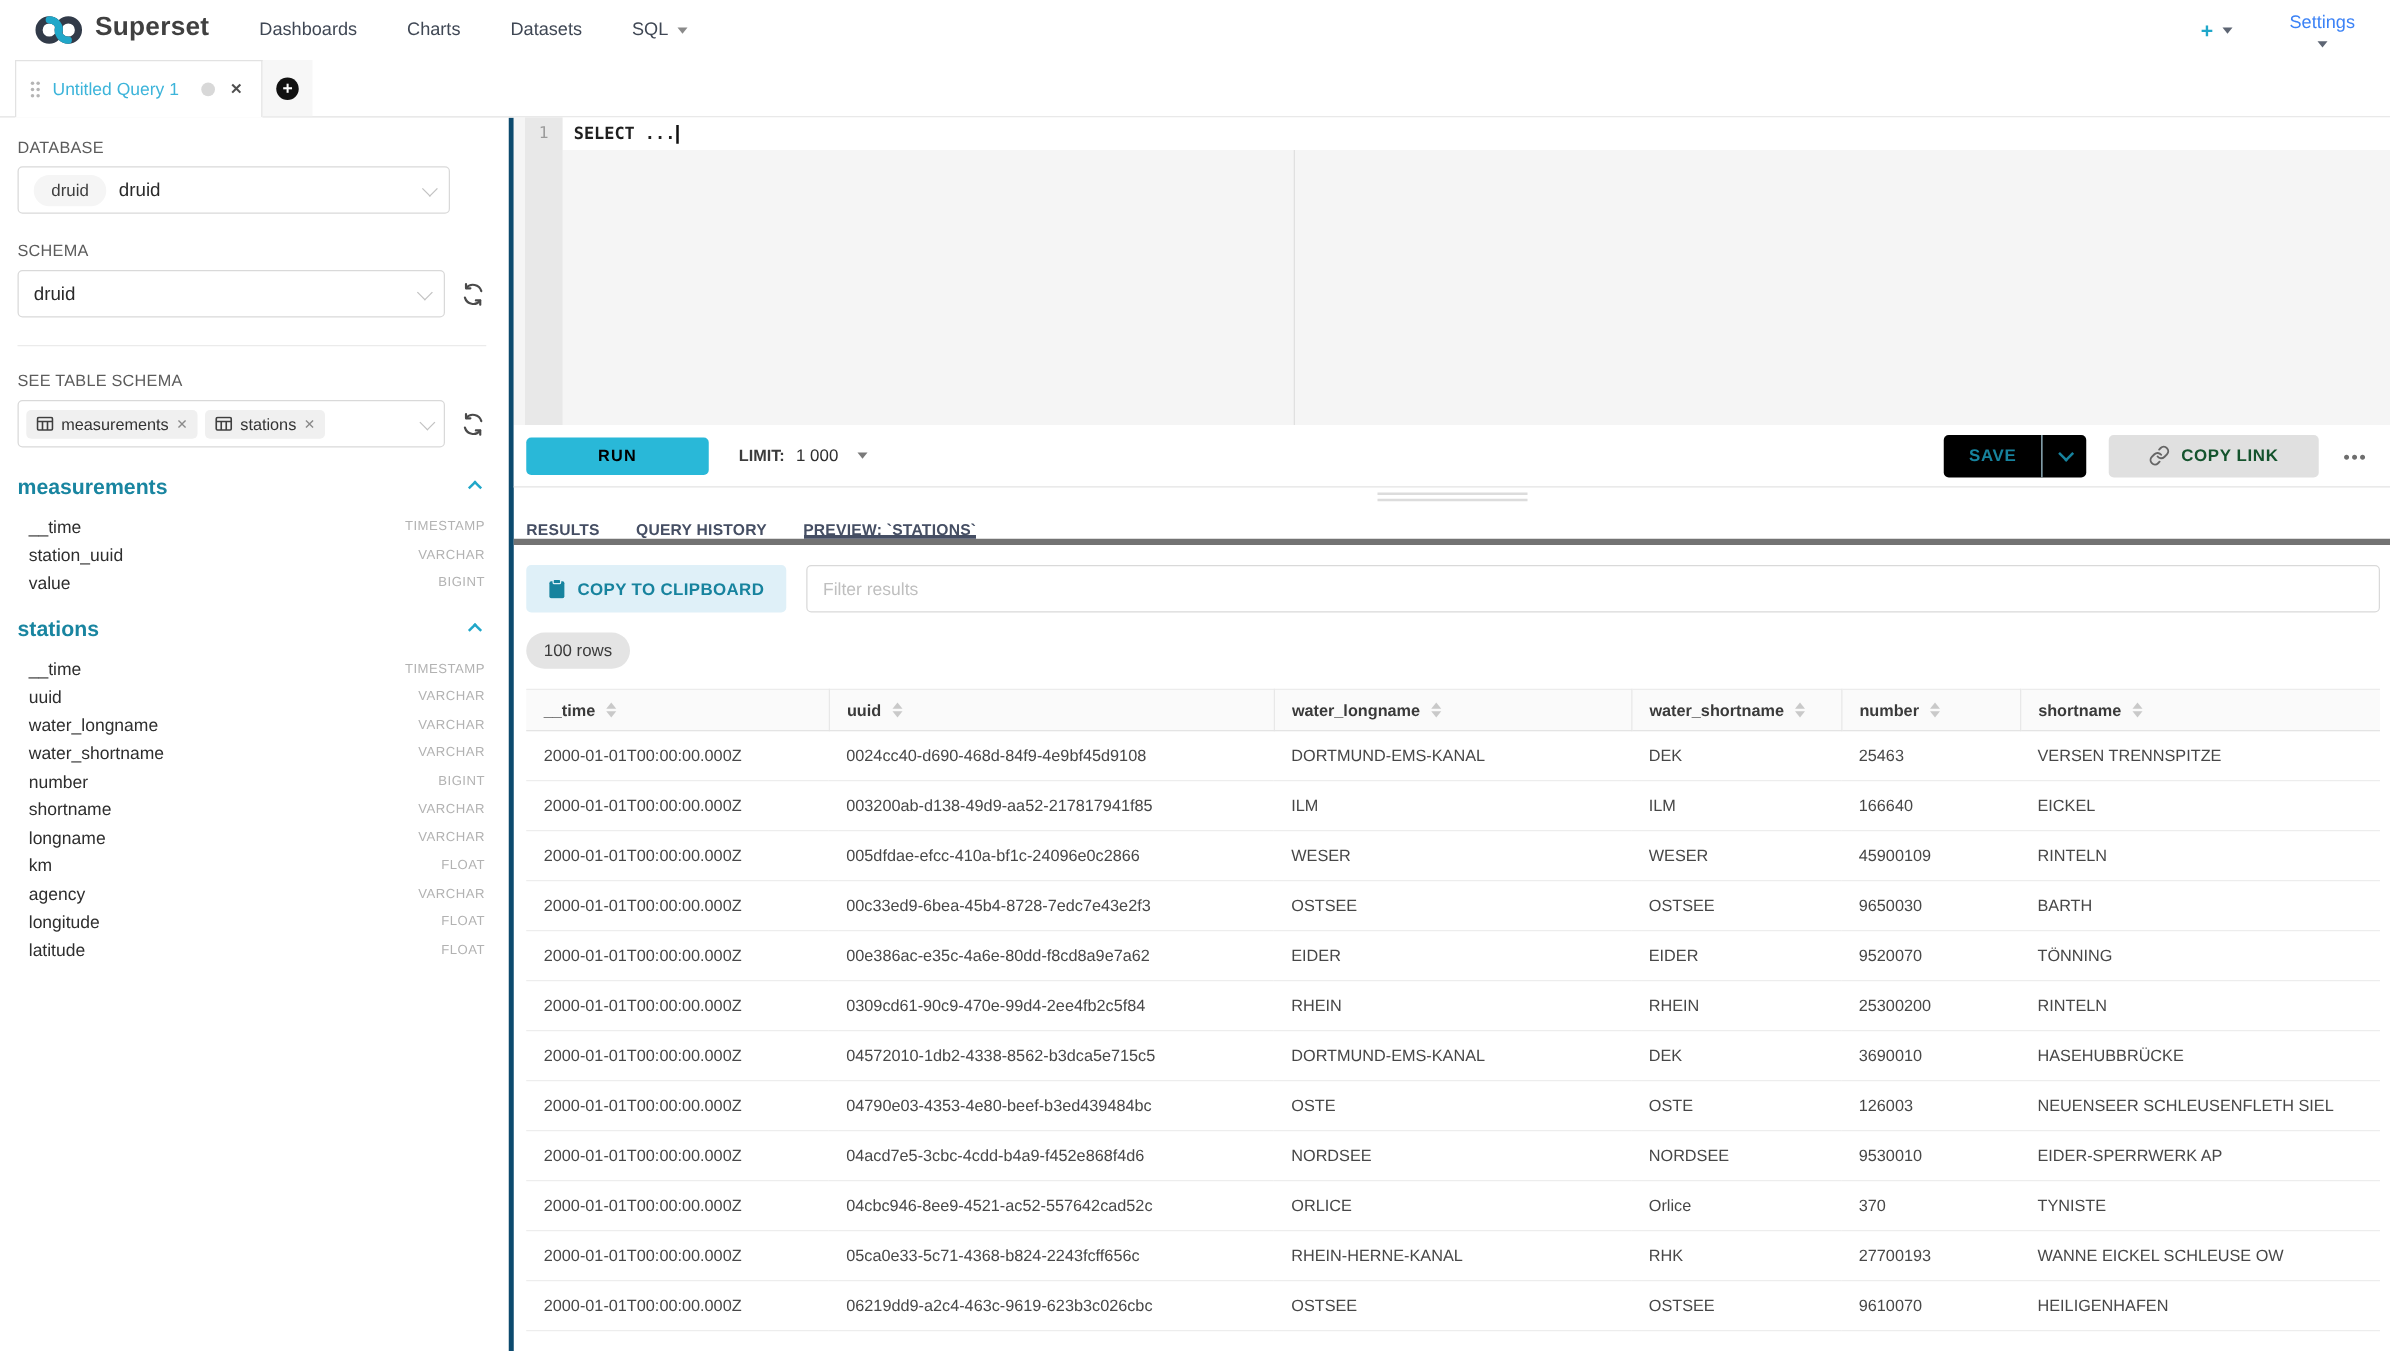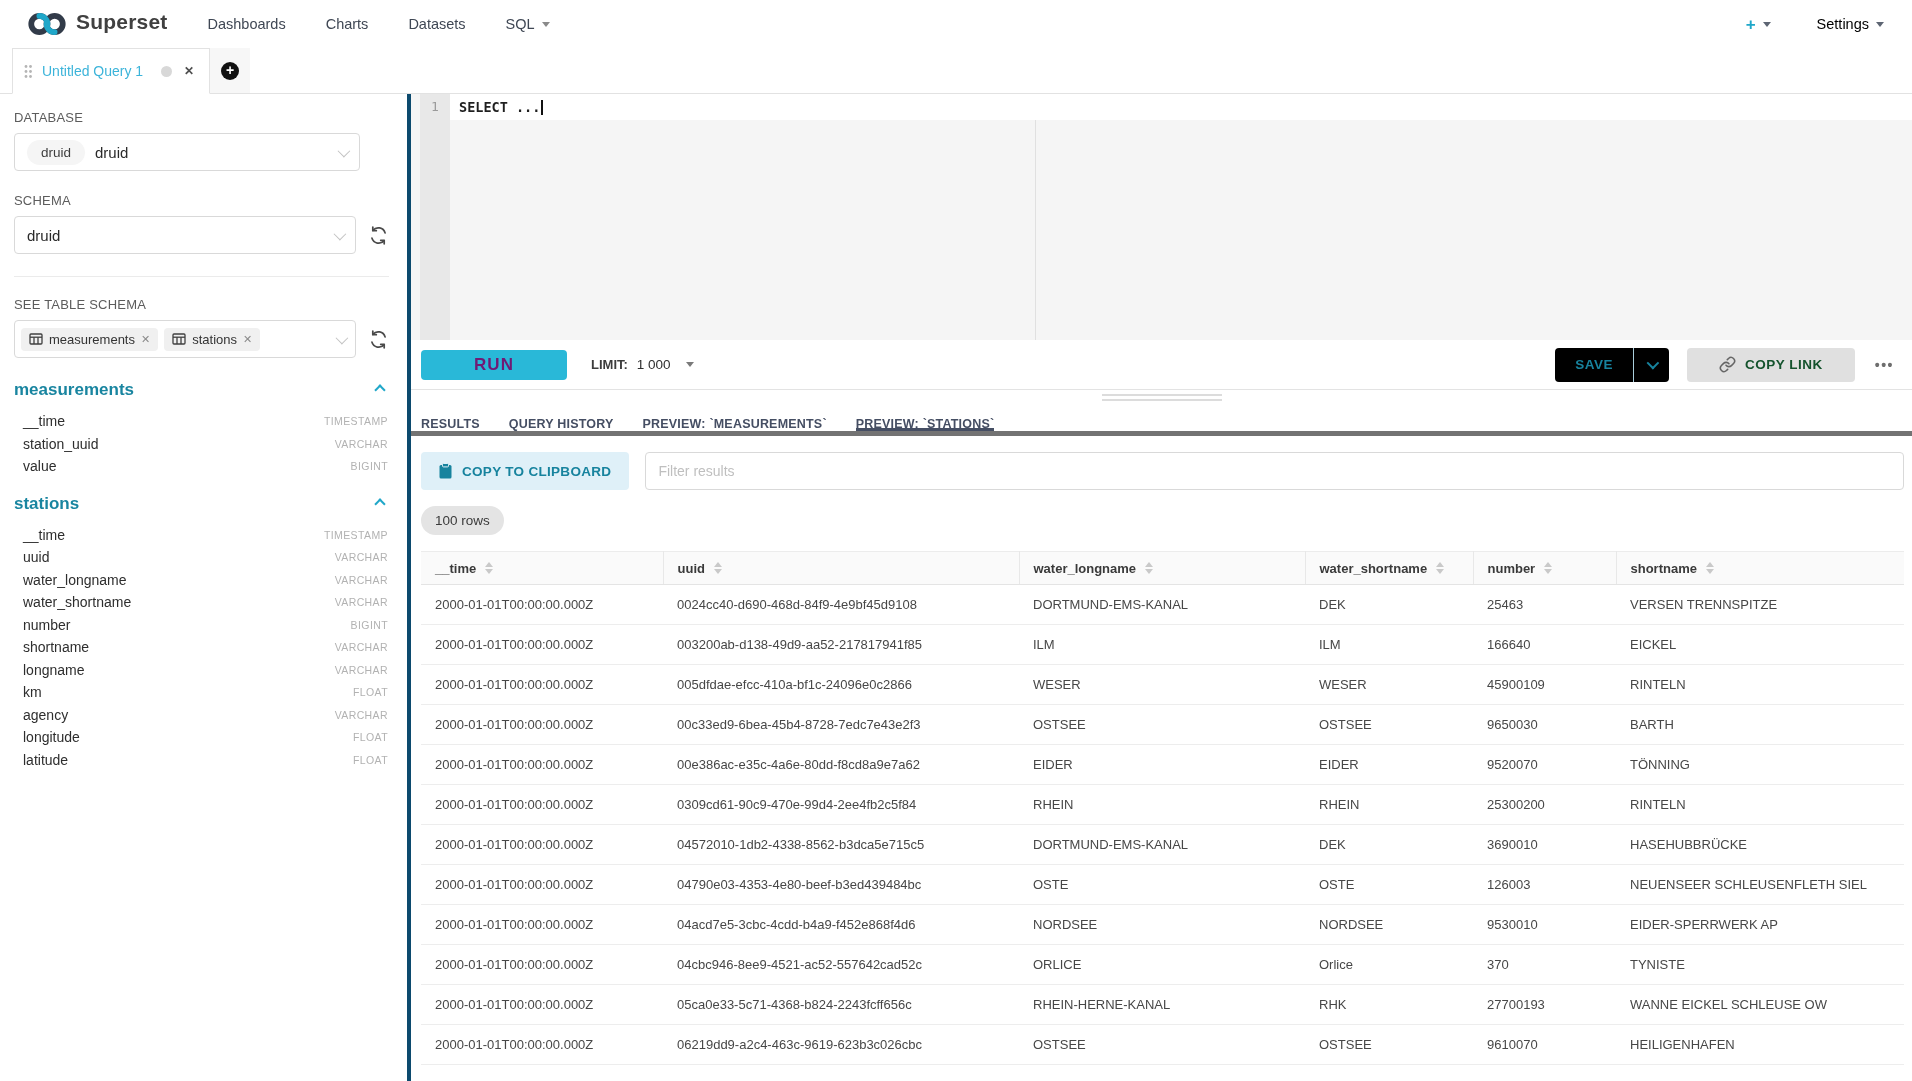--- a/index.html
+++ b/index.html
@@ -11,21 +11,21 @@
   .logo-wrap { display:flex; align-items:flex-start; gap:8px; }
   .logotype { font-size:21px; font-weight:bold; color:#404040; letter-spacing:.2px; }
   .nav-links { display:flex; align-items:center; gap:40px; margin-left:40px; }
   .nav-link { font-size:14.5px; color:#3f4754; cursor:pointer; }
   .nav-sql { display:flex; align-items:center; gap:7px; }
   .caret { width:0; height:0; border-left:4px solid transparent; border-right:4px solid transparent;
            border-top:5px solid currentColor; display:inline-block; }
   .nav-right { margin-left:auto; display:flex; align-items:center; gap:46px; }
   .nav-plus { display:flex; align-items:center; gap:7px; color:#3f4754; cursor:pointer; }
   .nav-plus .plus { color:#20a7c9; font-size:17px; font-weight:bold; line-height:1; }
-  .nav-settings { display:flex; align-items:center; gap:7px; font-size:14.5px; color:#000000; cursor:pointer; }
+  .nav-settings { display:flex; align-items:center; gap:7px; font-size:14.5px; color:#3b82f6; cursor:pointer;flex-direction:column; }
 
   
   .tabbar { height:46px; background:#fff; border-bottom:1px solid #e2e2e2; display:flex; padding-left:12px; position:relative; }
   .query-tab { width:198px; height:46px; margin-bottom:-1px; background:#fff; border:1px solid #e2e2e2;
     border-bottom:1px solid #fff; display:flex; align-items:center; padding:0 12px 0 10px; gap:9px; z-index:2; cursor:pointer; }
   .tab-label { font-size:14px; color:#3cb4da; white-space:nowrap; flex:1; }
   .tab-dot { width:11px; height:11px; border-radius:50%; background:#d8d8d8; }
   .tab-close { font-size:12px; color:#4f4f4f; font-weight:bold; cursor:pointer; padding:2px 3px; }
   .newtab-block { width:40px; height:45px; background:#f7f7f7; display:flex; align-items:center; justify-content:center; cursor:pointer; }
   .newtab-circle { width:18px; height:18px; border-radius:50%; background:#111; color:#fff; font-size:14px; line-height:17px;
@@ -70,22 +70,22 @@
     color:#9a9a9a; padding-top:5px; }
   .active-line { position:absolute; left:39px; right:0; top:0; height:26px; background:#fff; }
   .code-line { position:absolute; left:48px; top:5px; font-family:"DejaVu Sans Mono", monospace;
     font-size:13.5px; font-weight:bold; color:#1f1f1f; white-space:pre; }
   .cursor { display:inline-block; width:2px; height:15px; background:#111; vertical-align:text-bottom; margin-left:1px; }
   .print-margin { position:absolute; left:624px; top:26px; bottom:0; width:1px; background:#e0e0e0; }
 
   
   .toolbar { height:50px; background:#fff; border-bottom:1px solid #e3e3e3; display:flex; align-items:center;
     padding:0 16px 0 10px; position:relative; }
-  .run-btn { width:146px; height:30px; background:#29b8d8; color:#701a75; border:none; border-radius:4px;
-    font-size:17px; font-weight:bold; letter-spacing:1px; cursor:pointer; }
+  .run-btn { width:146px; height:30px; background:#29b8d8; color:#000000; border:none; border-radius:4px;
+    font-size:13px; font-weight:bold; letter-spacing:1px; cursor:pointer; }
   .limit { display:flex; align-items:center; gap:9px; margin-left:24px; cursor:pointer; }
   .limit-label { font-size:13px; font-weight:bold; color:#3c3c3c; }
   .limit-value { font-size:13.5px; color:#2f2f2f; }
   .limit .caret { color:#7a7a7a; margin-left:6px; }
   .toolbar-right { margin-left:auto; display:flex; align-items:center; gap:18px; }
   .save-split { display:flex; height:34px; border-radius:4px; overflow:hidden; background:#000000; cursor:pointer; }
   .save-main { padding:0 20px; display:flex; align-items:center; font-size:13.5px; font-weight:bold;
     color:#17839e; letter-spacing:.5px; }
   .save-caret { width:36px; display:flex; align-items:center; justify-content:center; border-left:1px solid #a9cddb; }
   .save-caret .chev { width:9px; height:9px; border-right:2.2px solid #17839e; border-bottom:2.2px solid #17839e;
@@ -380,21 +380,20 @@
     </div>
 
     <div class="result-tabs">
       <div class="drag-handle">
           <i></i>
           <i></i>
         </div>
       <span id="result-tabs-inner" style="display:flex;">
           <span class="rtab">RESULTS</span>
           <span class="rtab">QUERY HISTORY</span>
-          <span class="rtab">PREVIEW: `MEASUREMENTS`</span>
           <span class="rtab active">PREVIEW: `STATIONS`</span>
         </span>
     </div>
 
     <div class="results-area">
       <div class="results-controls">
         <button class="copy-clip-btn">
           <svg width="13" height="16" viewBox="0 0 13 16">
             <rect x="0.5" y="2" width="12" height="13.5" rx="1.5" fill="#17839e"></rect>
             <rect x="3.5" y="0.5" width="6" height="3.4" rx="1" fill="#17839e" stroke="#dff0f8" stroke-width="1"></rect>

